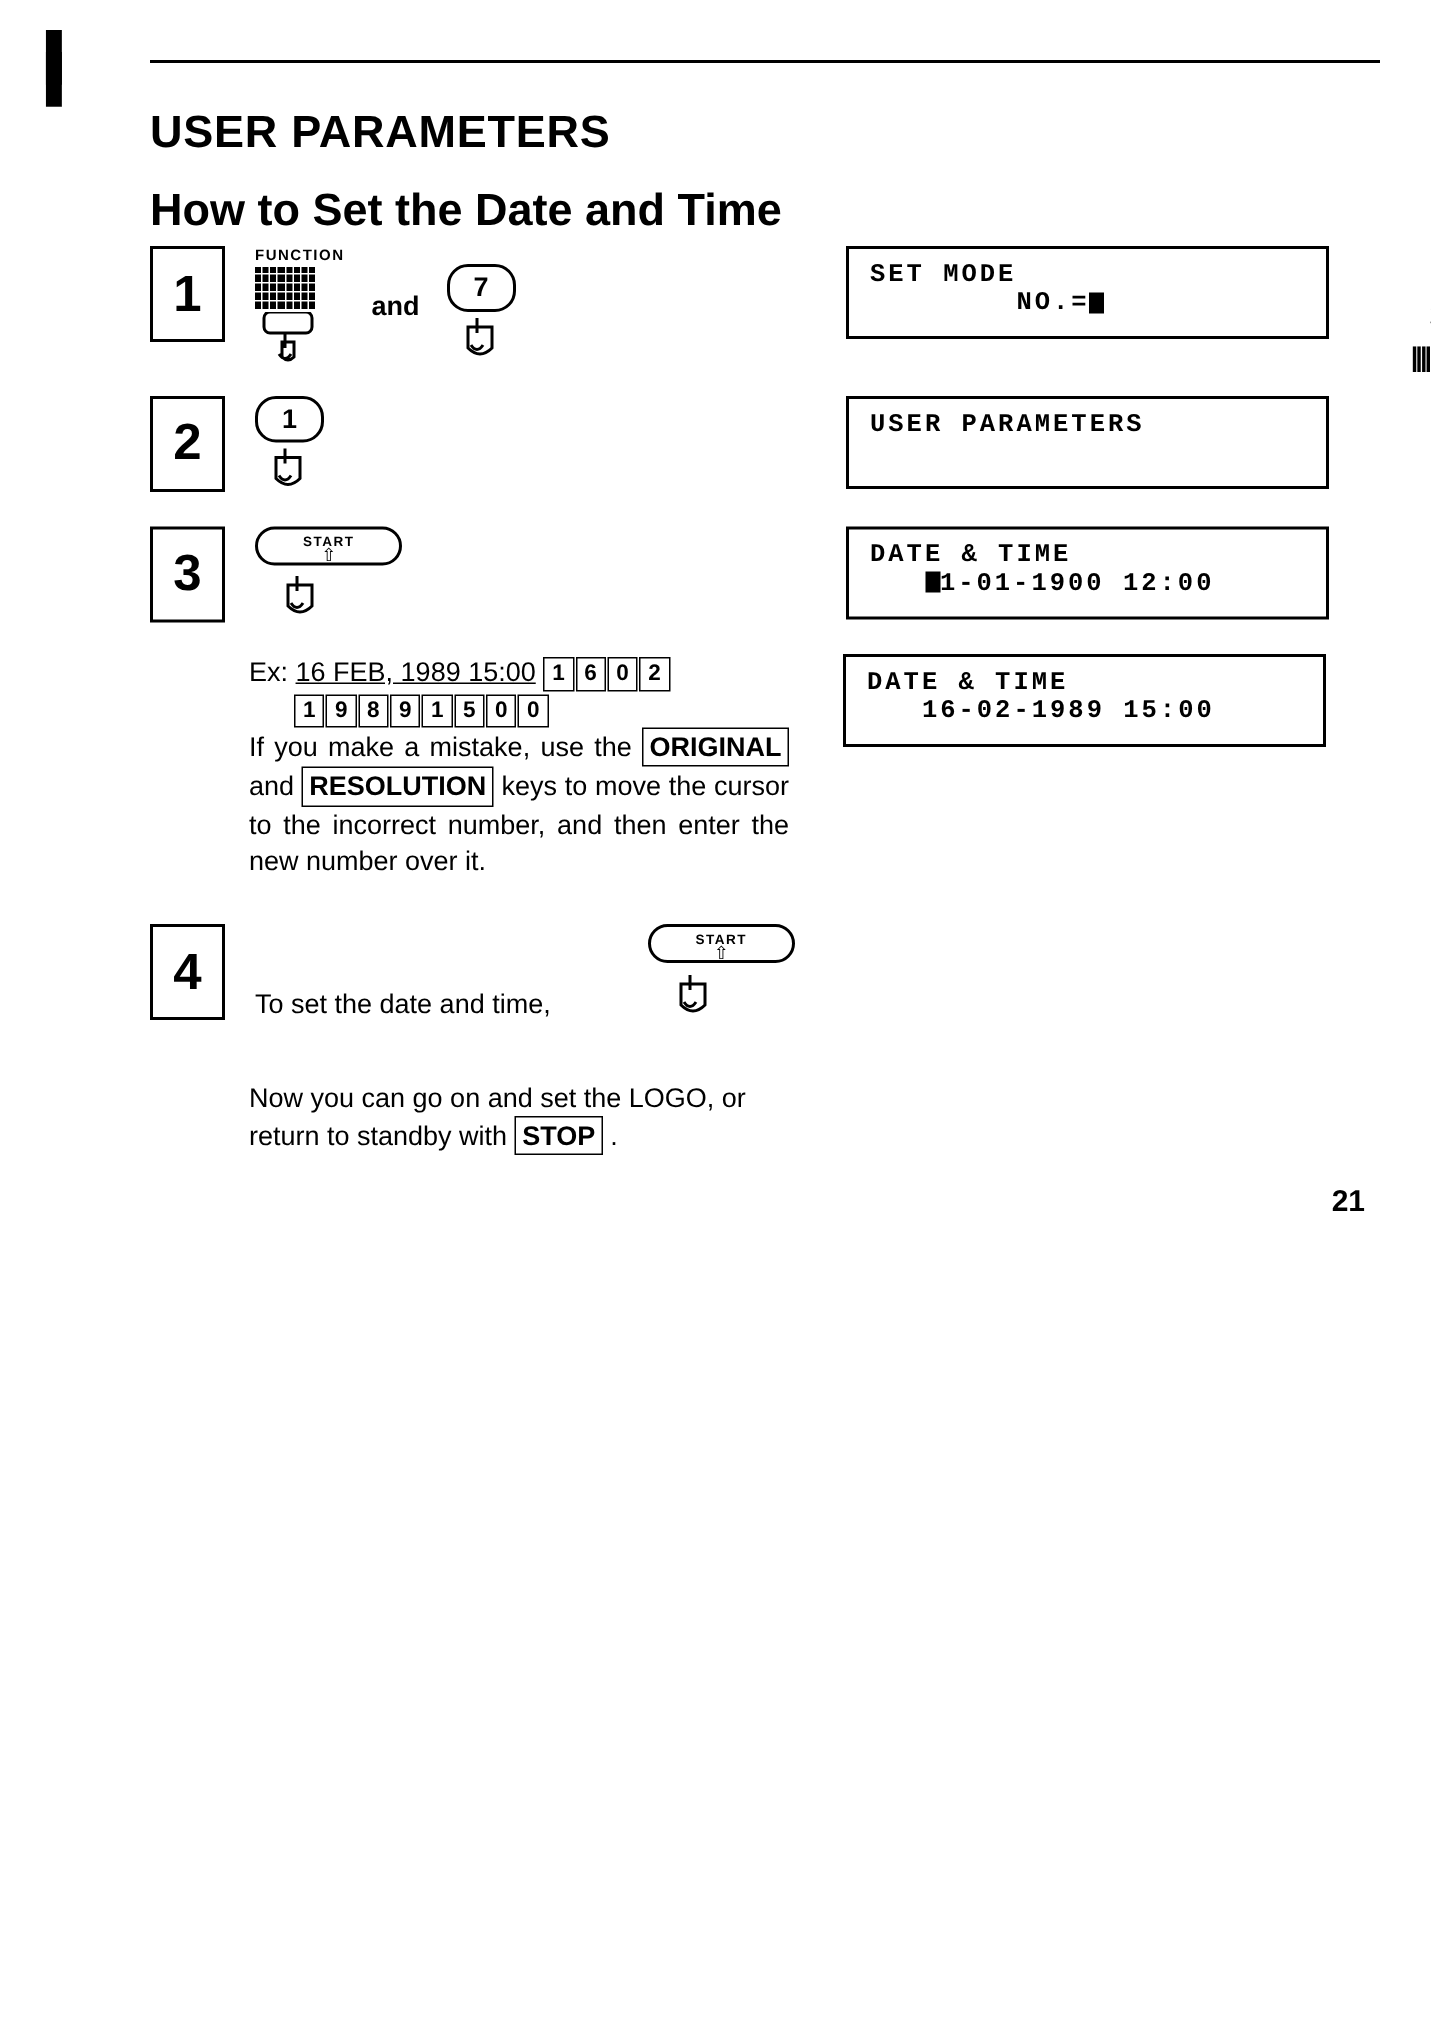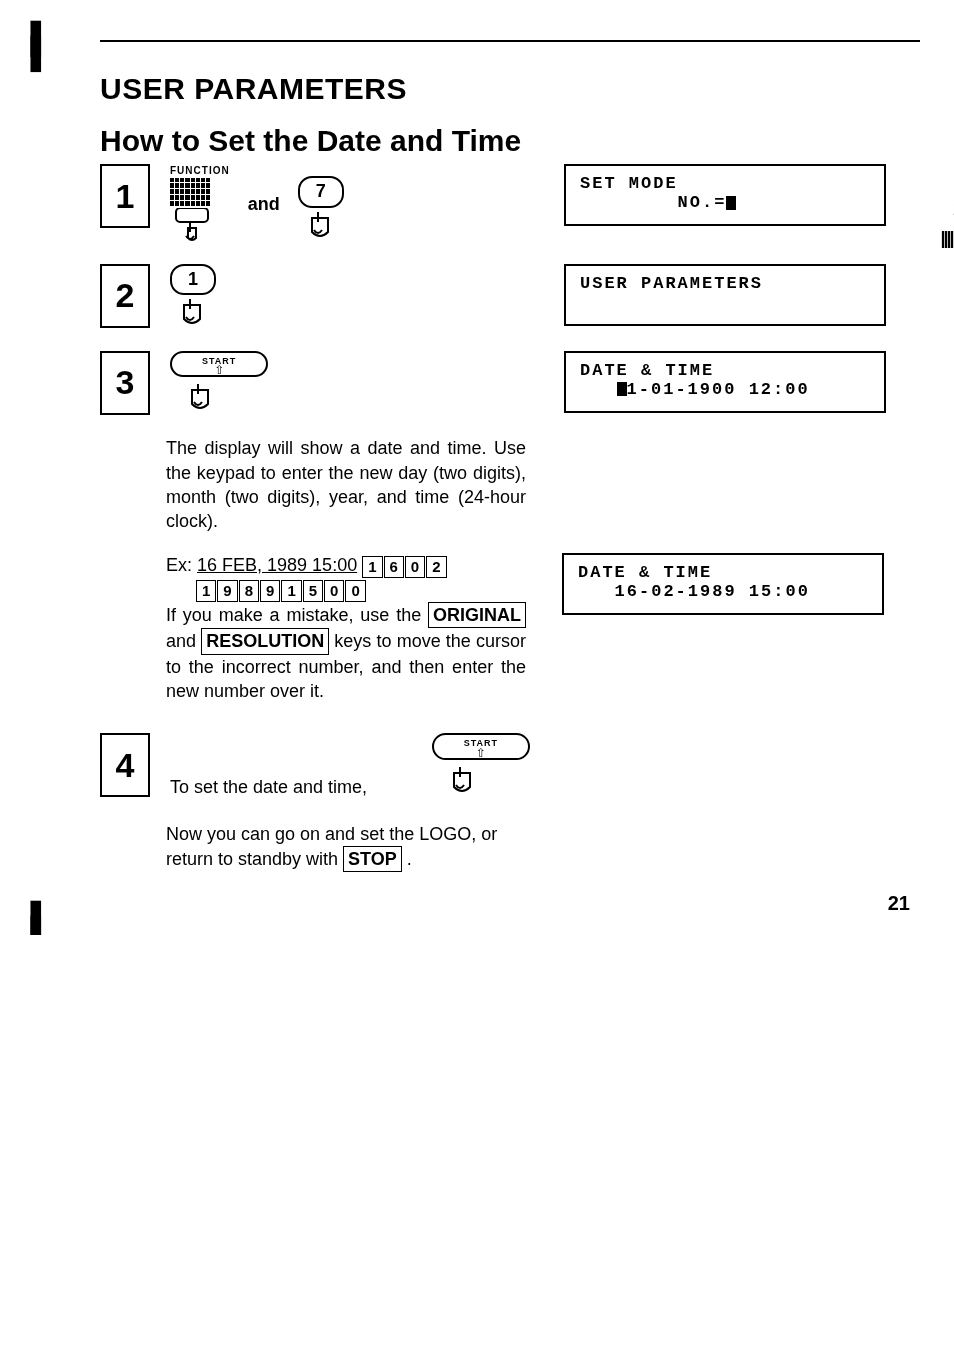--- a/index.html
+++ b/index.html
@@ -280,25 +280,20 @@
             <path d="M28 4 v10 M24 22 q4 6 8 0 M22 10 h16 v14 q-8 8 -16 0 z" fill="none" stroke="#000" stroke-width="2"></path>
           </svg>
         </div>
       </div>
       <div class="display-col">
         <div class="lcd"><span>DATE &amp; TIME</span>
    <span class="cursor"></span><span>1-01-1900 12:00</span></div>
       </div>
     </div>
 
-    <div class="row">
-      <div style="width:66px;flex-shrink:0"></div>
-      <div class="action justify">The display will show a date and time. Use the keypad to enter the new day (two digits), month (two digits), year, and time (24-hour clock).</div>
-      <div class="display-col"></div>
-    </div>
 
     <div class="row">
       <div style="width:66px;flex-shrink:0"></div>
       <div class="action justify">
         <span>Ex:</span>
         <span style="text-decoration:underline">16 FEB, 1989 15:00</span>
         <span class="keyrow">
           <span class="keycap">1</span><span class="keycap">6</span><span class="keycap">0</span><span class="keycap">2</span>
         </span>
         <div class="ex-line keyrow" style="margin-left:30px">
@@ -321,21 +316,21 @@
             <div class="small-label">START</div>
             <div style="font-size:12px;line-height:0.5">⇧</div>
           </span>
           <svg class="hand" width="60" height="36">
             <path d="M28 4 v10 M24 22 q4 6 8 0 M22 10 h16 v14 q-8 8 -16 0 z" fill="none" stroke="#000" stroke-width="2"></path>
           </svg>
         </div>
       </div>
     </div>
 
-    <div class="row" style="margin-top:23px">
+    <div class="row" style="margin-top:38px">
       <div style="width:66px;flex-shrink:0"></div>
       <div class="action">
         <span>Now you can go on and set the LOGO, or return to standby with </span><span class="boxedkey">STOP</span><span> .</span>
       </div>
     </div>
 
   </div>
 
   <div class="footer-page">21</div>
 </div>

